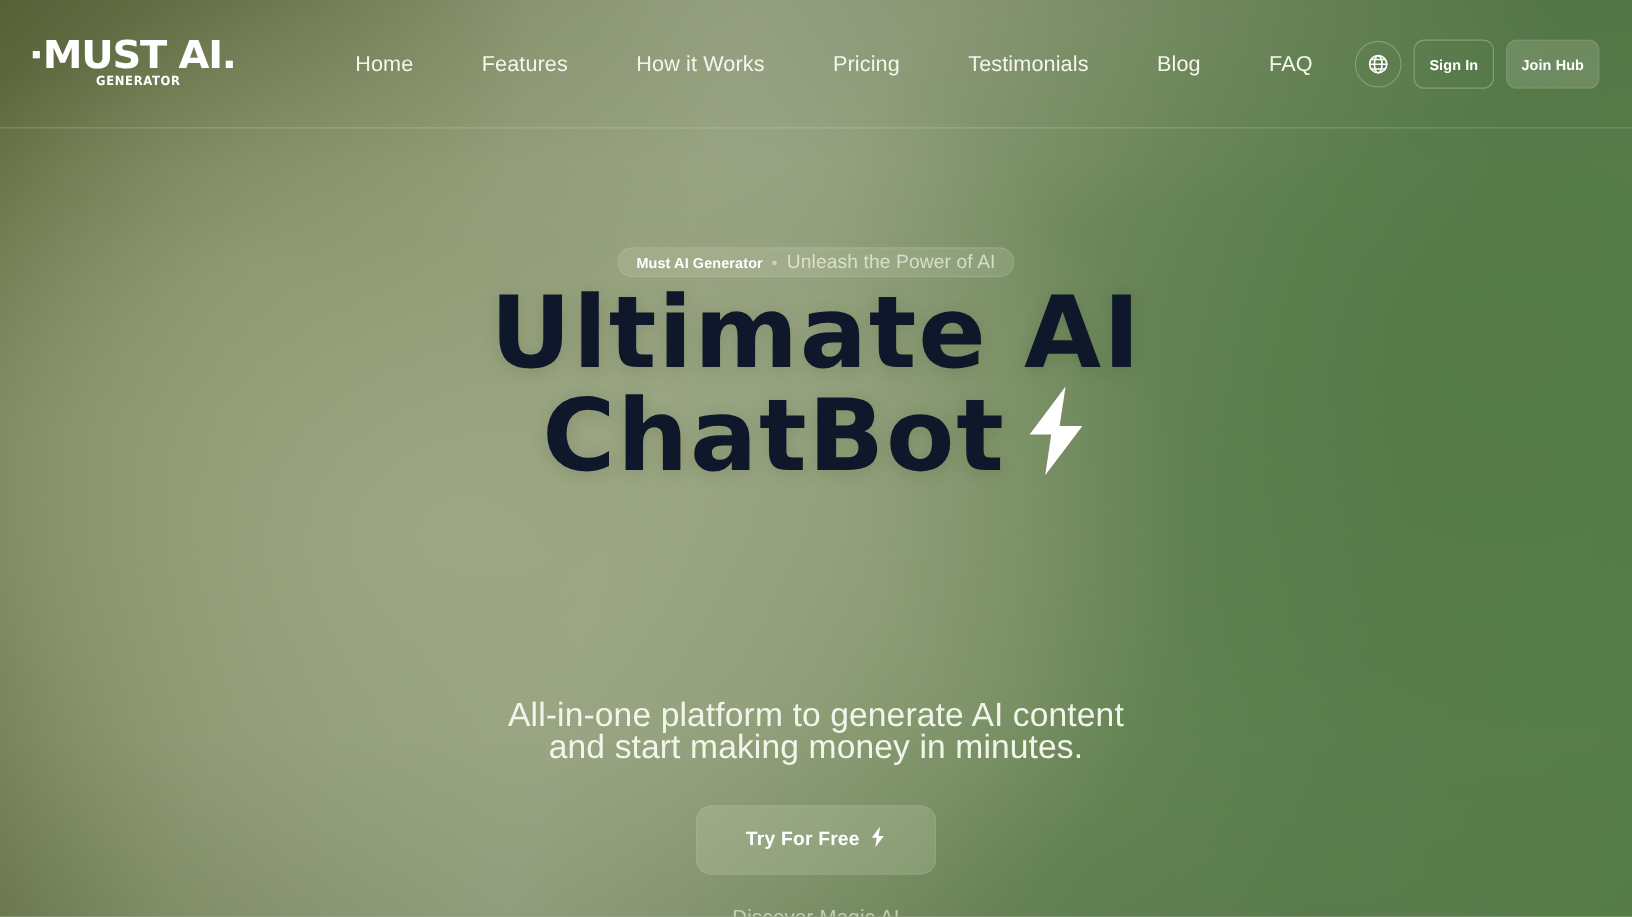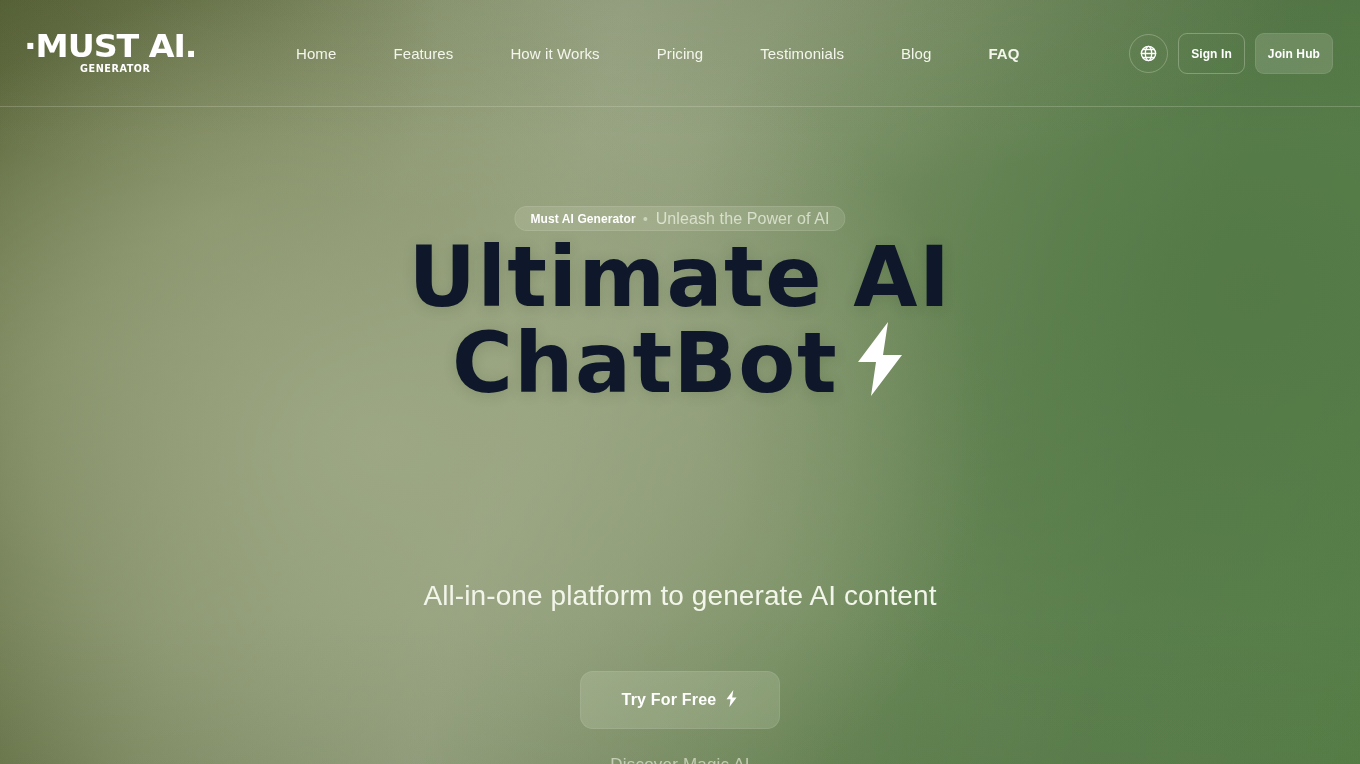--- a/index.html
+++ b/index.html
@@ -94,30 +94,30 @@
     position: absolute;
     left: 296px;
     top: 0;
     height: 107px;
     display: flex;
     align-items: center;
     gap: 0px;
   }
   .nav-link {
     color: #f4f6ec;
-    font-size: 15px;
+    font-size: 18px;
     font-weight: 500;
     letter-spacing: 0.1px;
     text-decoration: none;
     white-space: nowrap;
     padding: 8px 0;
     margin-right: 57px;
     cursor: pointer;
   }
-  .nav-link:last-child { margin-right: 0; font-weight: bold; }
+  .nav-link:last-child { margin-right: 0; }
 
   
   #header-actions {
     position: absolute;
     right: 27px;
     top: 0;
     height: 107px;
     display: flex;
     align-items: center;
     gap: 10px;
@@ -334,20 +334,21 @@
         <span>ChatBot</span><span class="bolt">
           <svg width="56" height="74" viewBox="0 0 56 74" fill="#ffffff" aria-hidden="true">
             <path d="M36 0 L6 40 H24 L19 74 L50 33 H31 Z"></path>
           </svg>
         </span>
       </span>
     </h1>
 
     <p id="subheadline">
       <span>All-in-one platform to generate AI content</span><br>
+      <span>and start making money in minutes.</span>
     </p>
 
     <a id="cta-button" href="#">
       <span id="cta-label">Try For Free</span>
       <span>
         <svg width="13" height="17" viewBox="0 0 56 74" fill="#ffffff" aria-hidden="true">
           <path d="M36 0 L6 40 H24 L19 74 L50 33 H31 Z"></path>
         </svg>
       </span>
     </a>

